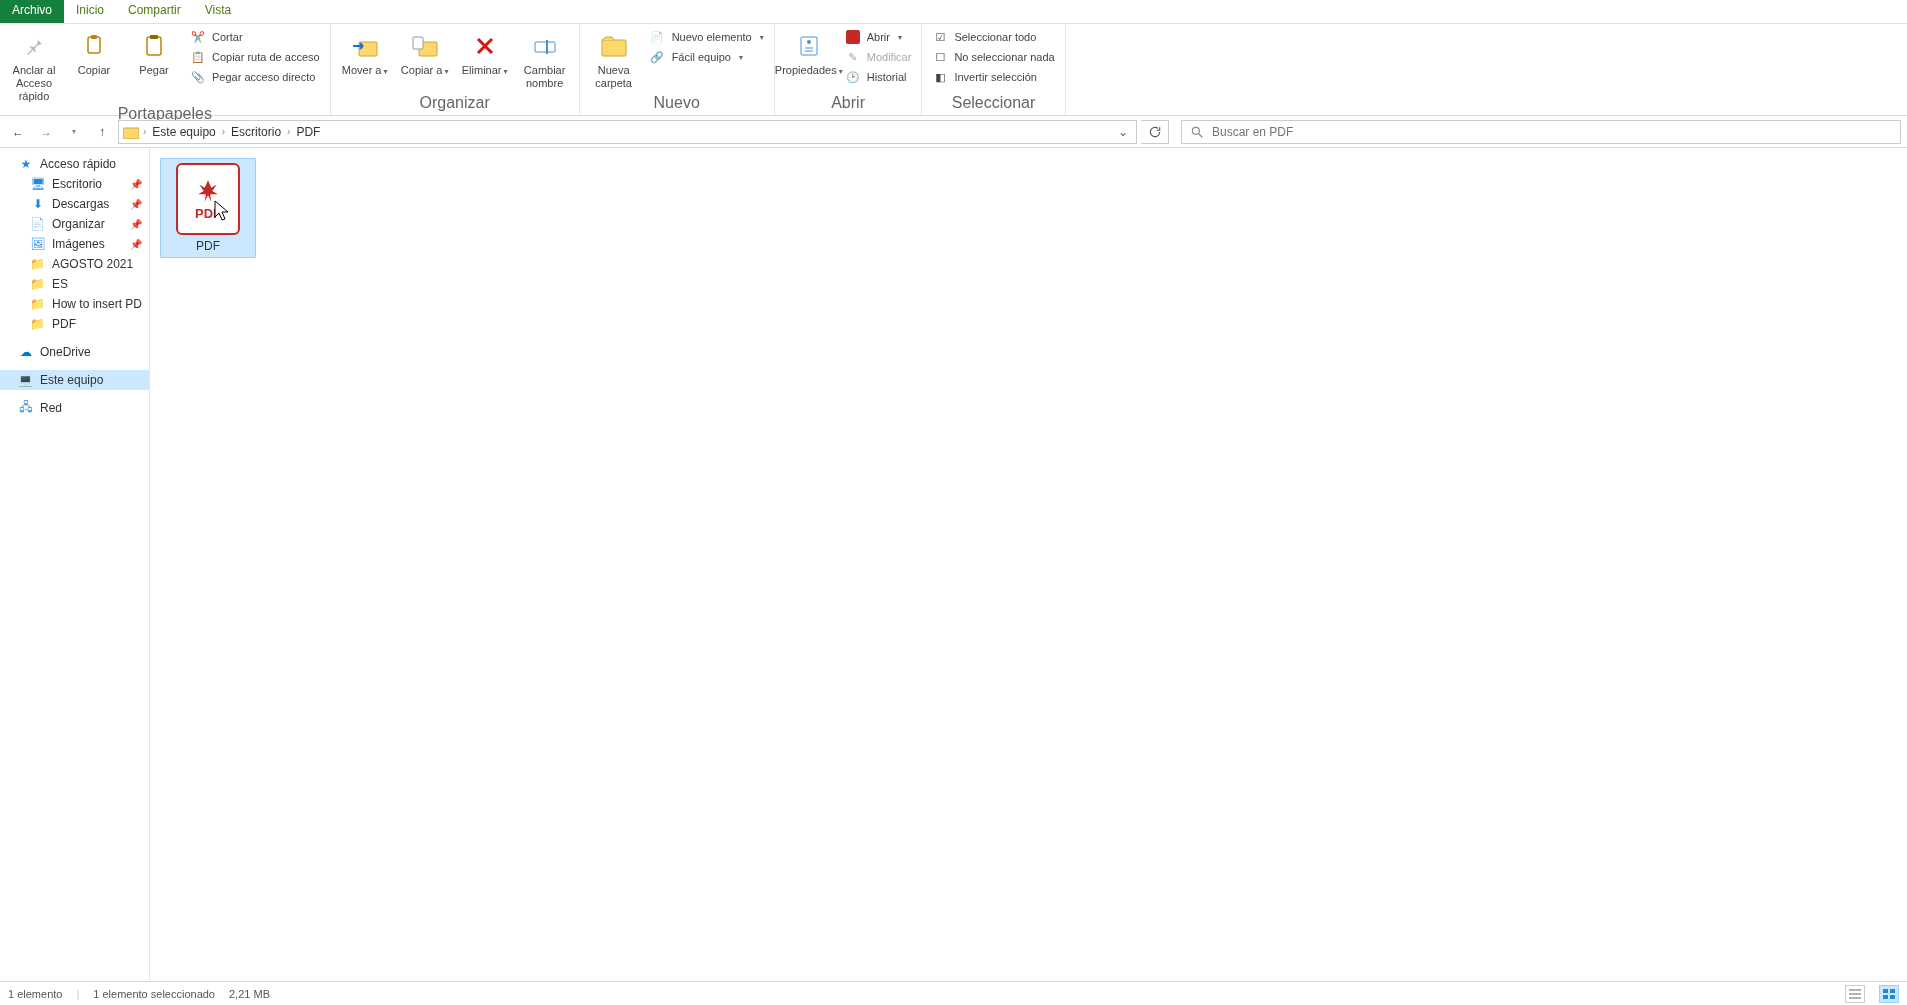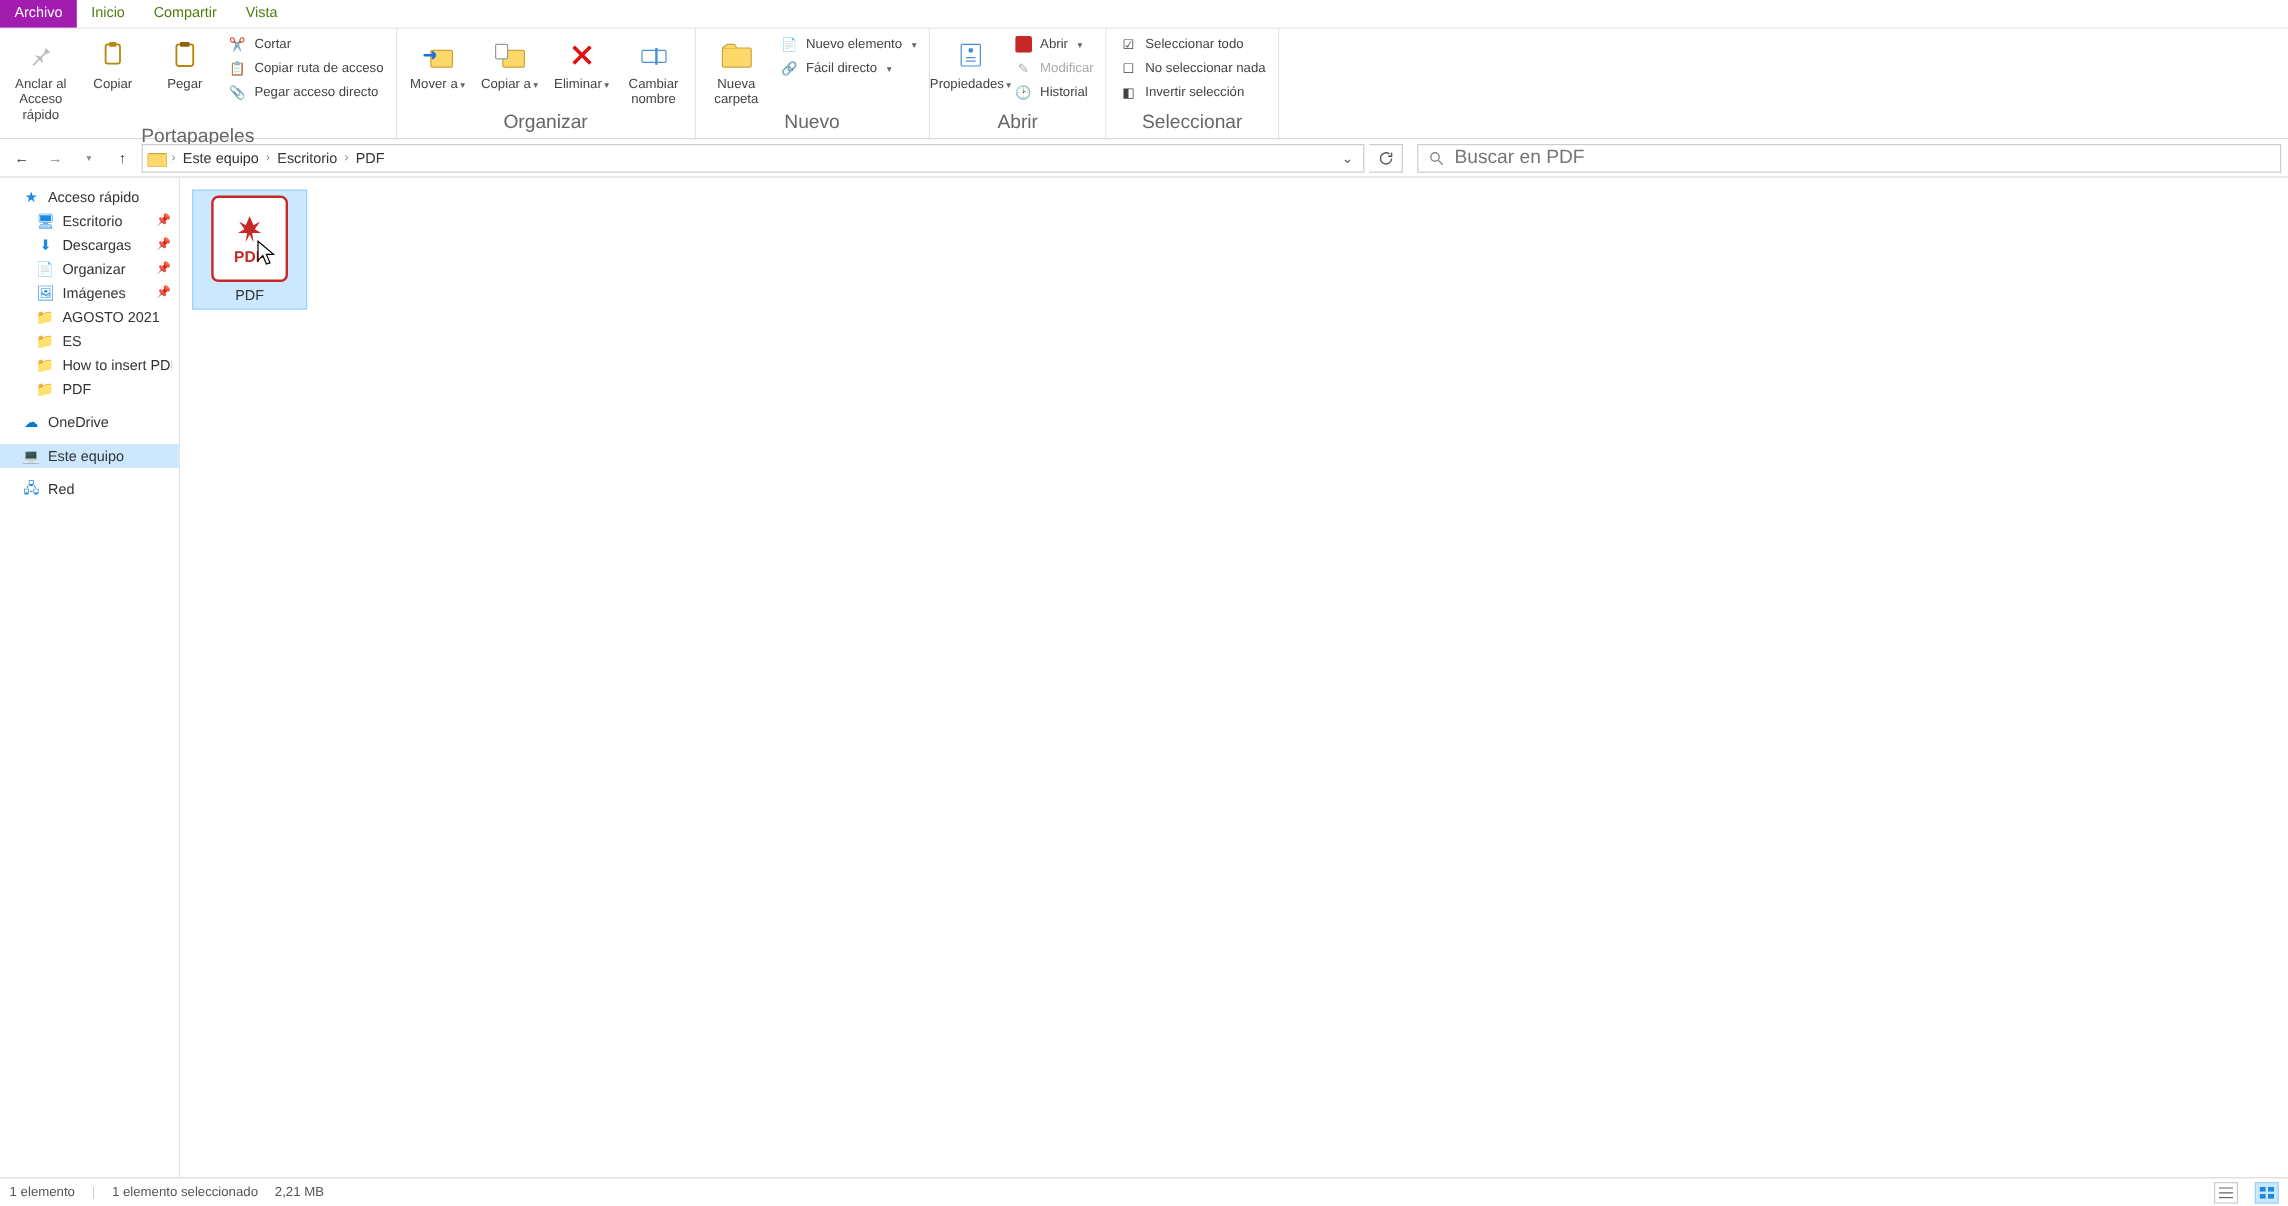--- a/index.html
+++ b/index.html
@@ -1,21 +1,21 @@
 <!DOCTYPE html>
 <html><head>
 <meta charset="utf-8">
 <style>
 * { margin: 0; padding: 0; box-sizing: border-box; font-family: "Segoe UI", Tahoma, sans-serif; }
 body { background: #fff; font-size: 12px; color: #333; overflow: hidden; width: 1907px; height: 1005px; position: relative; }
 
 
 .tabs { display: flex; height: 24px; background: #fff; border-bottom: 1px solid #e1e1e1; }
 .tab { padding: 3px 12px; font-size: 12px; cursor: default; color: #4d7c0f; }
-.tab.active { background: #a21caf; color: #fff; }
+.tab.active { background: #15803d; color: #fff; }
 
 
 .ribbon { display: flex; background: #fff; border-bottom: 1px solid #dadada; height: 92px; }
 .group { display: flex; flex-direction: column; border-right: 1px solid #e5e5e5; padding: 2px 6px 0 6px; }
 .group-content { display: flex; align-items: flex-start; flex: 1; gap: 4px; }
 .group-label { text-align: center; font-size: 16px; color: #666; padding: 2px 0 3px 0; }
 .big-btn { display: flex; flex-direction: column; align-items: center; justify-content: space-between; width: 56px; padding-top: 4px; cursor: default; }
 .big-btn .icon { width: 32px; height: 32px; display: flex; align-items: center; justify-content: center; }
 .big-btn .lbl { font-size: 11px; text-align: center; line-height: 13px; margin-top: 2px; color: #444; }
 .small-col { display: flex; flex-direction: column; gap: 2px; padding-top: 2px; }
@@ -27,21 +27,21 @@
 
 .addr-row { display: flex; align-items: center; height: 32px; border-bottom: 1px solid #dadada; padding: 0 6px; gap: 4px; }
 .nav-btn { width: 24px; height: 24px; display: flex; align-items: center; justify-content: center; color: #888; cursor: default; }
 .nav-btn.active { color: #333; }
 .addr-bar { flex: 1; display: flex; align-items: center; border: 1px solid #ccc; height: 24px; padding: 0 4px; gap: 4px; background: #fff; }
 .addr-bar .crumb { font-size: 12px; color: #333; padding: 0 2px; }
 .addr-bar .sep { color: #888; font-size: 10px; }
 .addr-drop { width: 18px; text-align: center; color: #666; cursor: default; }
 .refresh { width: 28px; height: 24px; display: flex; align-items: center; justify-content: center; border: 1px solid #ccc; border-left: none; cursor: default; }
 .search-box { width: 720px; height: 24px; border: 1px solid #ccc; display: flex; align-items: center; padding: 0 8px; gap: 8px; color: #888; margin-left: 8px; }
-.search-box input { border: none; outline: none; flex: 1; font-size: 16px; color: #333; }
+.search-box input { border: none; outline: none; flex: 1; font-size: 12px; color: #333; }
 
 
 .main { display: flex; height: calc(100% - 24px - 92px - 32px - 24px); }
 .sidebar { width: 150px; border-right: 1px solid #e5e5e5; padding: 6px 0; overflow: hidden; }
 .side-item { display: flex; align-items: center; gap: 6px; padding: 2px 6px 2px 18px; font-size: 12px; color: #333; cursor: default; position: relative; height: 20px; }
 .side-item.selected { background: #cce8ff; }
 .side-item .si { width: 16px; height: 16px; flex-shrink: 0; display: flex; align-items: center; justify-content: center; }
 .side-item .pin { position: absolute; right: 6px; color: #888; font-size: 10px; }
 .side-item.indent { padding-left: 30px; }
 .side-gap { height: 8px; }
@@ -177,21 +177,21 @@
         <span class="lbl">Nueva carpeta</span>
       </div>
       <div class="small-col">
         <div class="small-btn">
           <span class="si">📄</span>
           <span>Nuevo elemento</span>
             <span class="chev">▾</span>
         </div>
         <div class="small-btn">
           <span class="si">🔗</span>
-          <span>Fácil directo</span>
+          <span>Fácil equipo</span>
             <span class="chev">▾</span>
         </div>
       </div>
     </div>
     <div class="group-label">Nuevo</div>
   </div>
 
   <div class="group">
     <div class="group-content">
       <div class="big-btn">

